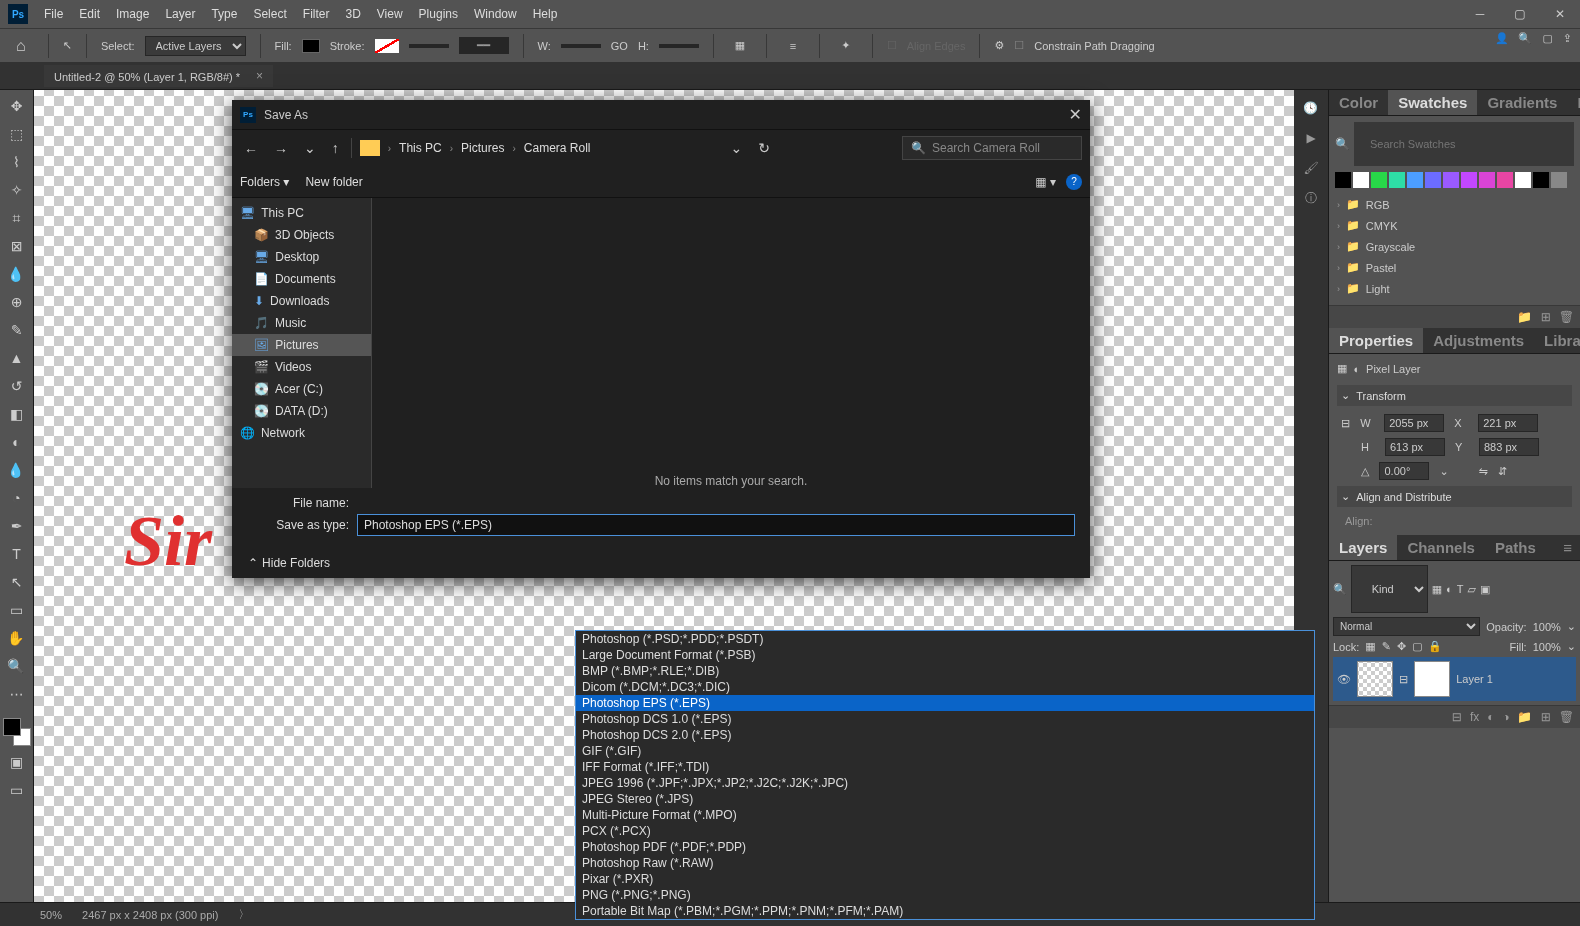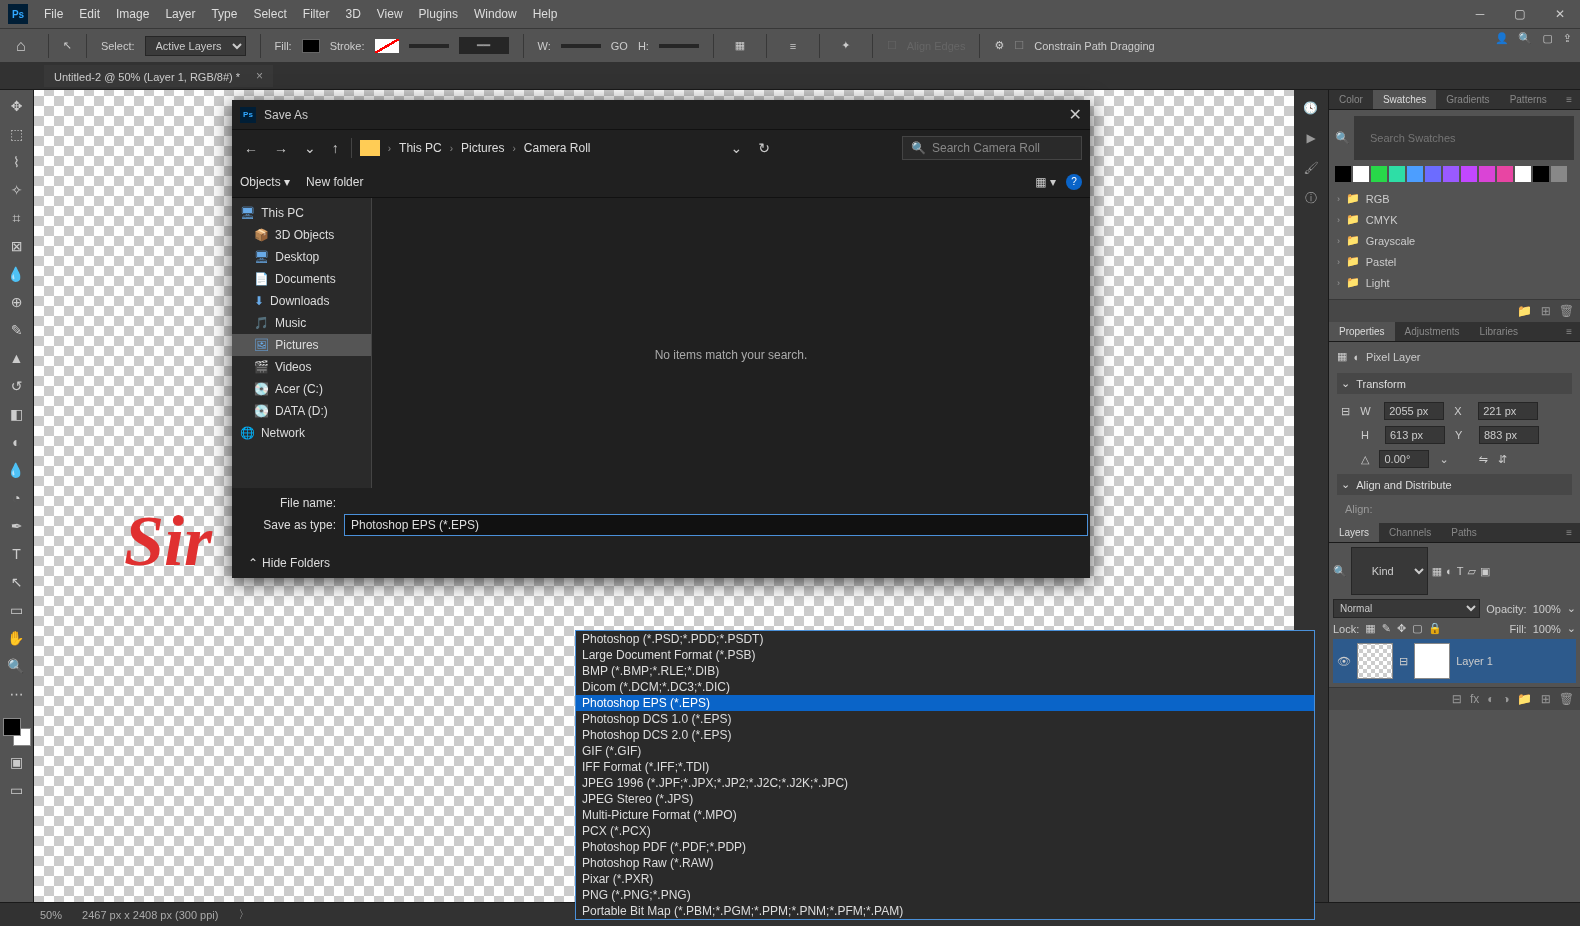--- a/index.html
+++ b/index.html
@@ -26,21 +26,21 @@
 .toolbar { width: 34px; background: #535353; display: flex; flex-direction: column; align-items: center; gap: 4px; padding-top: 4px; border-right: 1px solid #1a1a1a; }
 .toolbar .tool { width: 28px; height: 24px; display: flex; align-items: center; justify-content: center; color: #ccc; cursor: pointer; font-size: 14px; }
 .toolbar .colors { margin-top: 8px; position: relative; width: 28px; height: 28px; }
 .toolbar .colors .fg { position: absolute; width: 18px; height: 18px; background: #000; border: 1px solid #888; top: 0; left: 0; z-index: 2; }
 .toolbar .colors .bg { position: absolute; width: 18px; height: 18px; background: #fff; border: 1px solid #888; bottom: 0; right: 0; }
 .canvas-area { flex: 1; background: repeating-conic-gradient(#ccc 0% 25%, #fff 0% 50%) 50% / 20px 20px; position: relative; overflow: hidden; }
 .canvas-text { position: absolute; left: 90px; top: 410px; font-family: Georgia, serif; font-size: 72px; font-style: italic; color: #e03030; font-weight: 600; }
 .panel-dock { width: 34px; background: #323232; display: flex; flex-direction: column; align-items: center; gap: 6px; padding-top: 6px; }
 .panel-dock .dock-icon { width: 24px; height: 24px; display: flex; align-items: center; justify-content: center; color: #999; }
 .panels { width: 252px; background: #535353; display: flex; flex-direction: column; border-left: 1px solid #1a1a1a; }
-.panel-tabs { display: flex; background: #323232; border-bottom: 1px solid #1a1a1a; font-size: 10px; }
+.panel-tabs { display: flex; background: #323232; border-bottom: 1px solid #1a1a1a; font-size: 15px; font-weight: bold; }
 .panel-tabs .ptab { padding: 4px 10px; color: #888; cursor: pointer; }
 .panel-tabs .ptab.active { background: #535353; color: #ddd; }
 .panel-tabs .menubtn { margin-left: auto; padding: 4px 8px; color: #888; }
 .panel-body { background: #535353; padding: 6px; }
 .swatch-search { display: flex; align-items: center; gap: 4px; margin-bottom: 6px; }
 .swatch-search input { flex: 1; background: #383838; border: none; color: #ccc; padding: 16px; font-size: 11px; }
 .swatch-row { display: flex; gap: 2px; margin-bottom: 6px; }
 .swatch-box { width: 16px; height: 16px; }
 .swatch-group { display: flex; align-items: center; gap: 6px; padding: 4px 2px; font-size: 11px; color: #ccc; cursor: pointer; }
 .swatch-group .chev { font-size: 9px; color: #999; }
@@ -71,22 +71,22 @@
 .save-nav .sep { color: #888; font-size: 10px; }
 .save-nav .search { margin-left: auto; background: #2a2a2a; border: 1px solid #444; padding: 4px 8px; width: 180px; color: #888; display: flex; align-items: center; gap: 6px; }
 .save-toolbar { height: 32px; display: flex; align-items: center; padding: 0 8px; gap: 16px; border-bottom: 1px solid #111; }
 .save-toolbar .tbtn { color: #ddd; cursor: pointer; }
 .save-toolbar .right { margin-left: auto; display: flex; gap: 10px; align-items: center; }
 .save-body { display: flex; height: 290px; }
 .save-sidebar { width: 140px; background: #2a2a2a; border-right: 1px solid #444; padding: 4px 0; overflow-y: auto; }
 .save-sidebar .item { display: flex; align-items: center; gap: 6px; padding: 4px 8px; color: #ddd; cursor: pointer; }
 .save-sidebar .item.sel { background: #555; }
 .save-sidebar .item .ico { font-size: 12px; color: #68aae8; }
-.save-content { flex: 1; display: flex; align-items: center; justify-content: center; padding-top: 24px; color: #aaa; }
-.save-fields { padding: 8px 2px; }
+.save-content { flex: 1; display: flex; align-items: flex-end; justify-content: center; padding-top: 24px; color: #aaa; }
+.save-fields { padding: 8px 15px; }
 .save-fields .frow { display: flex; align-items: center; margin-bottom: 4px; }
 .save-fields label { width: 110px; text-align: right; padding-right: 8px; color: #ddd; }
 .save-fields .finput { flex: 1; background: #111; border: 1px solid #4a90d9; color: #ddd; padding: 3px 6px; }
 .save-fields .fselect { flex: 1; background: #111; border: 1px solid #4a90d9; color: #ddd; padding: 3px 6px; }
 .type-dropdown { position: absolute; left: 343px; top: 530px; width: 740px; background: #2a2a2a; border: 1px solid #4a90d9; z-index: 101; font-size: 12px; max-height: 300px; overflow-y: auto; }
 .type-dropdown .opt { padding: 1px 6px; color: #ddd; cursor: pointer; }
 .type-dropdown .opt.sel { background: #0a64c8; color: #fff; }
 .save-footer { display: flex; align-items: center; padding: 8px 16px; }
 .save-footer .hide-folders { display: flex; align-items: center; gap: 4px; color: #ddd; cursor: pointer; }
 </style>
@@ -392,21 +392,21 @@
     <span class="crumb">Camera Roll</span>
     <span style="margin-left:auto"></span>
     <span class="navbtn">⌄</span>
     <span class="navbtn">↻</span>
     <div class="search">
       <span>🔍</span>
       <span style="color:#888">Search Camera Roll</span>
     </div>
   </div>
   <div class="save-toolbar">
-    <span class="tbtn"><span>Objects</span> ▾</span>
+    <span class="tbtn"><span>Folders</span> ▾</span>
     <span class="tbtn">New folder</span>
     <div class="right">
       <span>▦ ▾</span>
       <span style="background:#0a64c8;color:#fff;border-radius:50%;width:16px;height:16px;display:inline-flex;align-items:center;justify-content:center;font-size:10px">?</span>
     </div>
   </div>
   <div class="save-body">
     <div class="save-sidebar" id="save-sidebar">
         <div class="item" style="padding-left: 8px;">
           <span class="ico">🖥</span>

